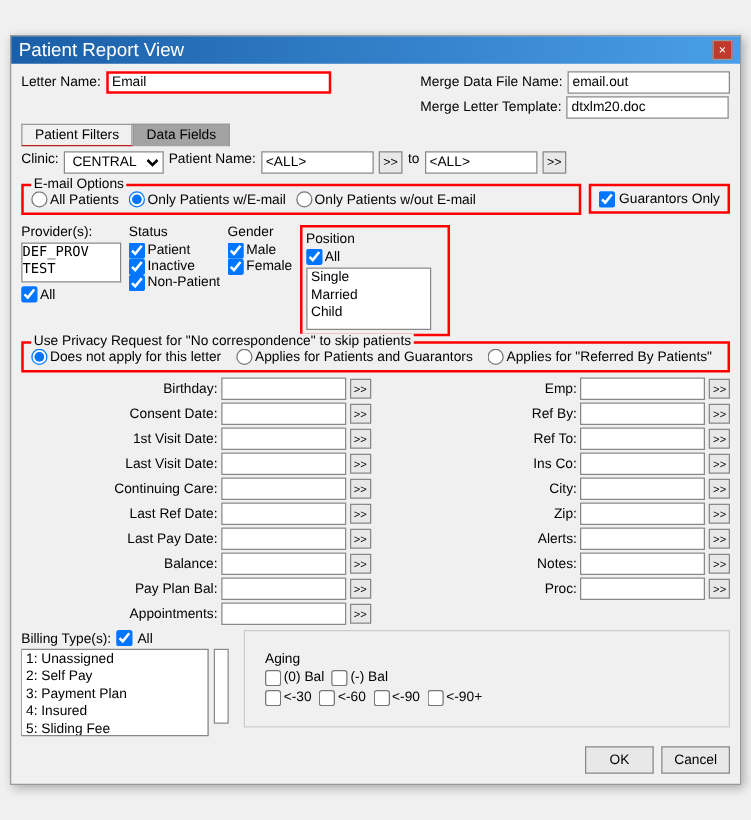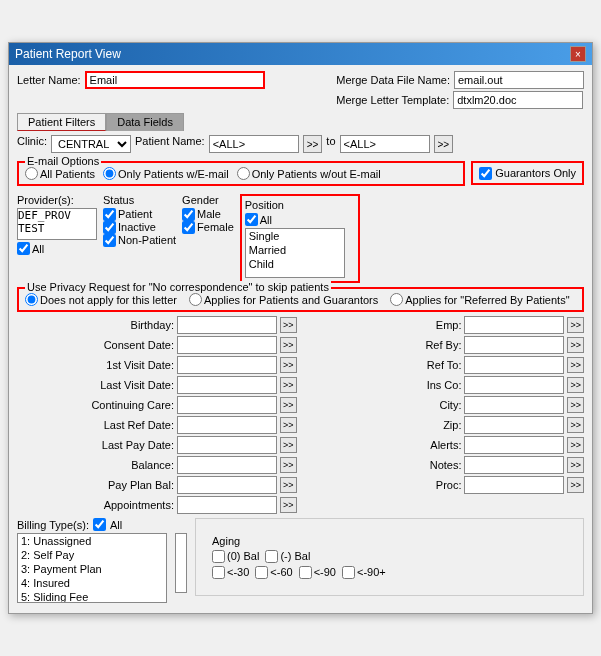--- a/index.html
+++ b/index.html
@@ -21,21 +21,21 @@
     }
     .title-bar {
       background: linear-gradient(to right, #1a5fa8, #4a9ee8);
       color: white;
       padding: 3px 6px;
       display: flex;
       justify-content: space-between;
       align-items: center;
       height: 22px;
     }
-    .title-bar-text { font-size: 12px; font-weight: normal; }
+    .title-bar-text { font-size: 15px; font-weight: normal; }
     .close-btn {
       width: 16px; height: 16px;
       background: #c0392b;
       color: white;
       border: 1px solid #999;
       cursor: pointer;
       font-size: 10px;
       display: flex; align-items: center; justify-content: center;
     }
     .content { padding: 6px 8px; }
@@ -417,21 +417,21 @@
       </div>
     </div>
 
     <div class="billing-section">
       <div class="billing-left">
         <div style="display:flex;align-items:center;gap:4px;margin-bottom:2px;">
           <span>Billing Type(s):</span>
           <input type="checkbox" checked="" style="">
           <span>All</span>
         </div>
-        <div style="display:flex;gap:4px;justify-content:space-between;">
+        <div style="display:flex;gap:4px;">
           <div class="billing-list">
             <div>1: Unassigned</div>
             <div>2: Self Pay</div>
             <div>3: Payment Plan</div>
             <div>4: Insured</div>
             <div>5: Sliding Fee</div>
 
           </div>
           <div style="display:flex;flex-direction:column;justify-content:flex-start;">
             <div style="width:12px;height:60px;border:1px solid #888;background:white;"></div>
@@ -466,14 +466,18 @@
             </label>
             <label class="checkbox-label">
               <input type="checkbox" style="">
               <span>&lt;-90+</span>
             </label>
           </div>
         </div>
       </div>
     </div>
 
+    <div class="bottom-btns">
+      <button class="ok-btn">OK</button>
+      <button class="cancel-btn">Cancel</button>
+    </div>
   </div>
 </div>
 
 </body></html>

